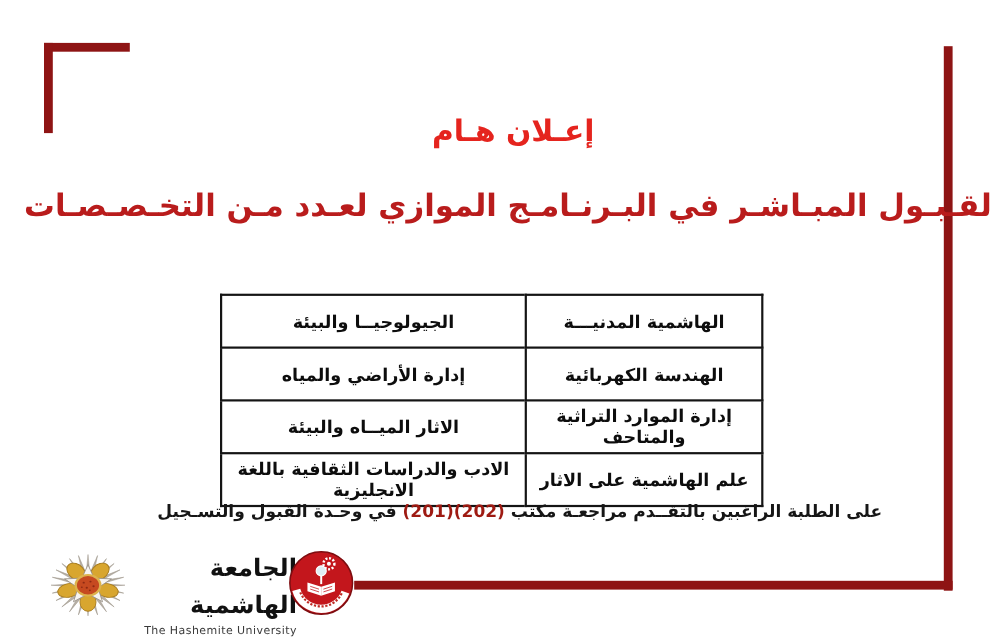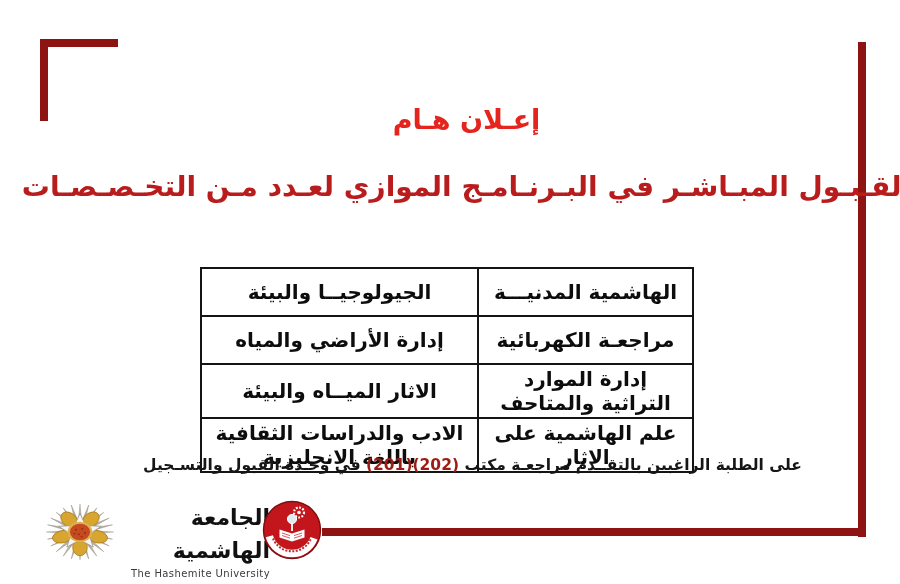--- a/index.html
+++ b/index.html
@@ -24,21 +24,21 @@
     position:absolute;top:170px;left:0;right:0;text-align:center;direction:rtl;
     font-size:28px;font-weight:700;color:#b91c1c;
   }
   
   table.majors{
     position:absolute;left:200px;top:267px;width:492px;height:170px;
     border-collapse:collapse;table-layout:fixed;direction:rtl;
   }
   table.majors td{
     border:2px solid #141414;text-align:center;vertical-align:middle;
-    font-weight:700;font-size:20px;color:#0d0d0d;padding:2px 8px;height:42px;margin-left:32px;
+    font-weight:700;font-size:16px;color:#0d0d0d;padding:2px 8px;height:42px;margin-left:32px;
   }
   
   .footer-note{
     position:absolute;top:456px;left:12px;right:0;text-align:center;direction:rtl;
     font-size:15.5px;font-weight:700;color:#161616;
   }
   .office-num{direction:ltr;unicode-bidi:isolate;color:#9e1a12;}
   
   .medal{position:absolute;left:42px;top:499px;width:76px;height:66px;}
   .wordmark{position:absolute;left:122px;top:501px;width:148px;text-align:right;}
@@ -62,21 +62,21 @@
     <colgroup>
         <col style="width:215px">
         <col style="width:277px">
       </colgroup>
     <tbody>
         <tr>
       <td>الهاشمية المدنيـــة</td>
       <td>الجيولوجيــا والبيئة</td>
     </tr>
     <tr>
-      <td>مراجعـة الكهربائية</td>
+      <td>الهندسة الكهربائية</td>
       <td>إدارة الأراضي والمياه</td>
     </tr>
     <tr>
       <td>إدارة الموارد التراثية والمتاحف</td>
       <td>الاثار الميــاه والبيئة</td>
     </tr>
     <tr>
       <td>علم الهاشمية على الاثار</td>
       <td>الادب والدراسات الثقافية باللغة الانجليزية</td>
     </tr>

